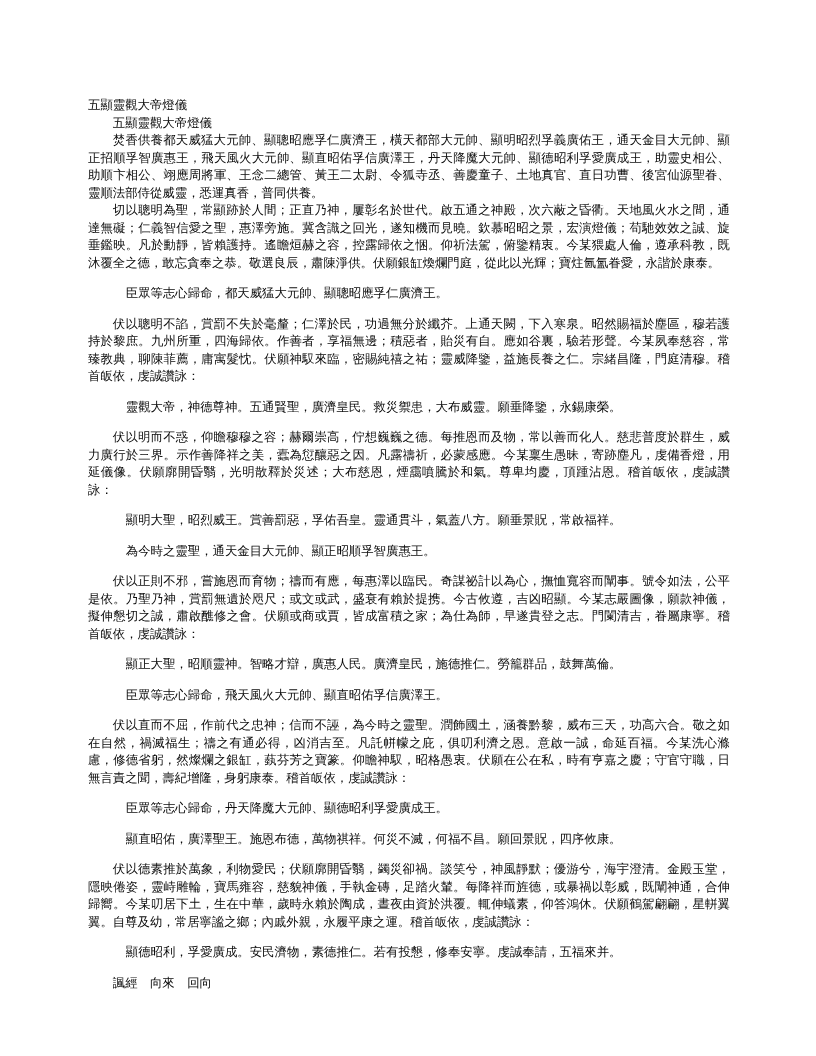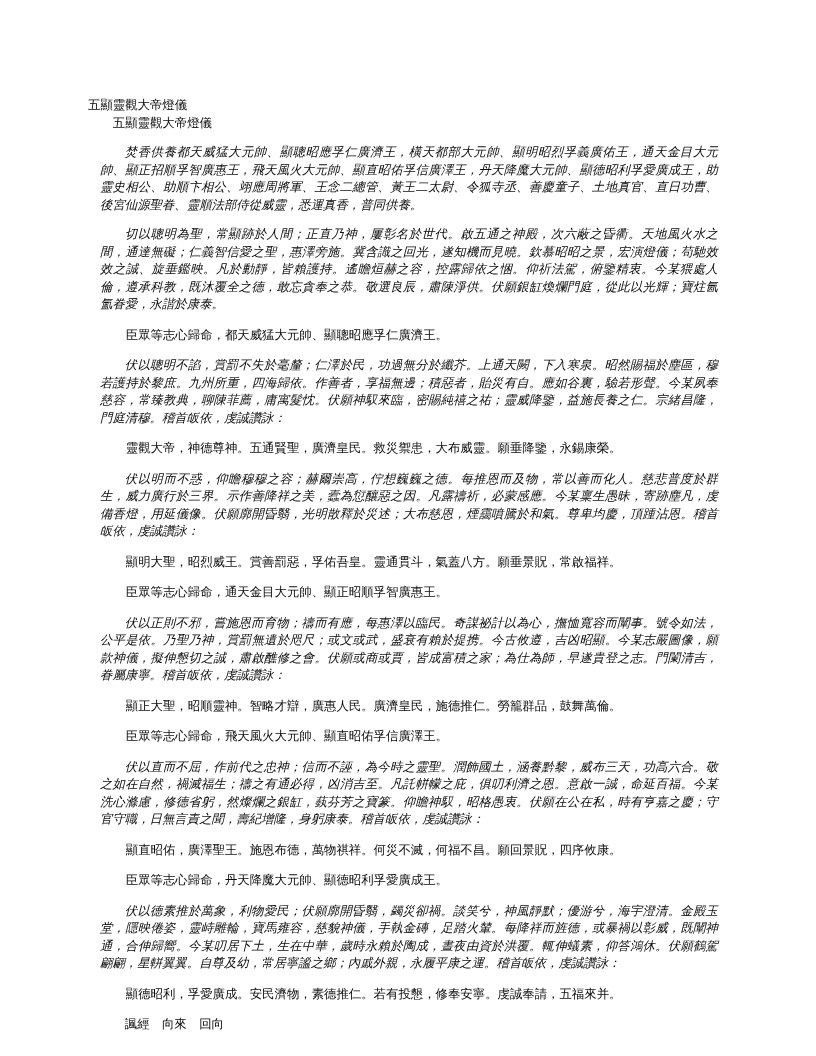--- a/index.html
+++ b/index.html
@@ -36,40 +36,39 @@
     white-space: pre;
   }
   .sub-line {
     margin: 0;
     text-indent: 0;
     padding-left: 24.8px;
     white-space: pre;
   }
   
   .para {
-    margin: 12px;
+    margin: 0;
     text-indent: 24.8px;
     text-align: justify;
     text-justify: inter-character;
     word-break: break-all;
     line-height: 17.5px;
-    font-style: italic;
   }
   
   .verse {
     margin: 13px;
     padding-left: 24.8px;
     text-indent: 0;
     text-align: justify;
     text-justify: inter-character;
     word-break: break-all;
     line-height: 17.5px;
   }
   .closing {
-    margin: 12px;
+    margin: 0;
     padding-left: 24.8px;
     text-indent: 0;
     white-space: pre;
     line-height: 17.5px;
   }
 </style>
 </head>
 <body>
 
 <div class="page">
@@ -79,26 +78,26 @@
     <div class="sub-line">五顯靈觀大帝燈儀</div>
 
     <div>
         <div class="para">焚香供養都天威猛大元帥、顯聰昭應孚仁廣濟王，橫天都部大元帥、顯明昭烈孚義廣佑王，通天金目大元帥、顯正招順孚智廣惠王，飛天風火大元帥、顯直昭佑孚信廣澤王，丹天降魔大元帥、顯德昭利孚愛廣成王，助靈史相公、助順卞相公、翊應周將軍、王念二總管、黃王二太尉、令狐寺丞、善慶童子、土地真官、直日功曹、後宮仙源聖眷、靈順法部侍從威靈，悉運真香，普同供養。</div>
         <div class="para">切以聰明為聖，常顯跡於人間；正直乃神，屢彰名於世代。啟五通之神殿，次六蔽之昏衢。天地風火水之間，通達無礙；仁義智信愛之聖，惠澤旁施。冀含識之回光，遂知機而見曉。欽慕昭昭之景，宏演燈儀；苟馳效效之誠、旋垂鑑映。凡於動靜，皆賴護持。遙瞻烜赫之容，控露歸依之悃。仰祈法駕，俯鑒精衷。今某猥處人倫，遵承科教，既沐覆全之德，敢忘貪奉之恭。敬選良辰，肅陳淨供。伏願銀缸煥爛門庭，從此以光輝；寶炷氤氳眷愛，永諧於康泰。</div>
         <div class="verse">臣眾等志心歸命，都天威猛大元帥、顯聰昭應孚仁廣濟王。</div>
         <div class="para">伏以聰明不諂，賞罰不失於毫釐；仁澤於民，功過無分於纖芥。上通天闕，下入寒泉。昭然賜福於塵區，穆若護持於黎庶。九州所重，四海歸依。作善者，享福無邊；積惡者，貽災有自。應如谷裏，驗若形聲。今某夙奉慈容，常臻教典，聊陳菲薦，庸寓髮忱。伏願神馭來臨，密賜純禧之祐；靈威降鑒，益施長養之仁。宗緒昌隆，門庭清穆。稽首皈依，虔誠讚詠：</div>
         <div class="verse">靈觀大帝，神德尊神。五通賢聖，廣濟皇民。救災禦患，大布威靈。願垂降鑒，永錫康榮。</div>
         <div class="para">伏以明而不惑，仰瞻穆穆之容；赫爾崇高，佇想巍巍之德。每推恩而及物，常以善而化人。慈悲普度於群生，威力廣行於三界。示作善降祥之美，蠹為愆釀惡之因。凡露禱祈，必蒙感應。今某稟生愚昧，寄跡塵凡，虔備香燈，用延儀像。伏願廓開昏翳，光明散釋於災述；大布慈恩，煙靄噴騰於和氣。尊卑均慶，頂踵沾恩。稽首皈依，虔誠讚詠：</div>
         <div class="verse">顯明大聖，昭烈威王。賞善罰惡，孚佑吾皇。靈通貫斗，氣蓋八方。願垂景貺，常啟福祥。</div>
-        <div class="verse">臣眾等志心歸命，通天金目大元帥、顯正昭順孚智廣惠王。</div>
+        <div class="verse">為今時之靈聖，通天金目大元帥、顯正昭順孚智廣惠王。</div>
         <div class="para">伏以正則不邪，嘗施恩而育物；禱而有應，每惠澤以臨民。奇謀祕計以為心，撫恤寬容而闡事。號令如法，公平是依。乃聖乃神，賞罰無遺於咫尺；或文或武，盛衰有賴於提携。今古攸遵，吉凶昭顯。今某志嚴圖像，願款神儀，擬伸懇切之誠，肅啟醮修之會。伏願或商或賈，皆成富積之家；為仕為師，早遂貴登之志。門闌清吉，眷屬康寧。稽首皈依，虔誠讚詠：</div>
         <div class="verse">顯正大聖，昭順靈神。智略才辯，廣惠人民。廣濟皇民，施德推仁。勞籠群品，鼓舞萬倫。</div>
         <div class="verse">臣眾等志心歸命，飛天風火大元帥、顯直昭佑孚信廣澤王。</div>
         <div class="para">伏以直而不屈，作前代之忠神；信而不誣，為今時之靈聖。潤飾國土，涵養黔黎，威布三天，功高六合。敬之如在自然，禍滅福生；禱之有通必得，凶消吉至。凡託帡幪之庇，俱叨利濟之恩。意啟一誠，命延百福。今某洗心滌慮，修德省躬，然燦爛之銀缸，蓺芬芳之寶篆。仰瞻神馭，昭格愚衷。伏願在公在私，時有亨嘉之慶；守官守職，日無言責之聞，壽紀增隆，身躬康泰。稽首皈依，虔誠讚詠：</div>
+        <div class="verse">臣眾等志心歸命，丹天降魔大元帥、顯德昭利孚愛廣成王。</div>
         <div class="verse">顯直昭佑，廣澤聖王。施恩布德，萬物祺祥。何災不滅，何福不昌。願回景貺，四序攸康。</div>
-        <div class="verse">臣眾等志心歸命，丹天降魔大元帥、顯德昭利孚愛廣成王。</div>
         <div class="para">伏以德素推於萬象，利物愛民；伏願廓開昏翳，蠲災卻禍。談笑兮，神風靜默；優游兮，海宇澄清。金殿玉堂，隱映倦姿，靈峙雕輪，寶馬雍容，慈貌神儀，手執金磚，足踏火輦。每降祥而旌德，或暴禍以彰威，既闡神通，合伸歸嚮。今某叨居下土，生在中華，歲時永賴於陶成，晝夜由資於洪覆。輒伸蟻素，仰答鴻休。伏願鶴駕翩翩，星軿翼翼。自尊及幼，常居寧謐之鄉；內戚外親，永履平康之運。稽首皈依，虔誠讚詠：</div>
         <div class="verse">顯德昭利，孚愛廣成。安民濟物，素德推仁。若有投懇，修奉安寧。虔誠奉請，五福來并。</div>
         <div class="closing">諷經　向來　回向</div>
       </div>
 
   </div>
 </div>
 
 </body></html>

